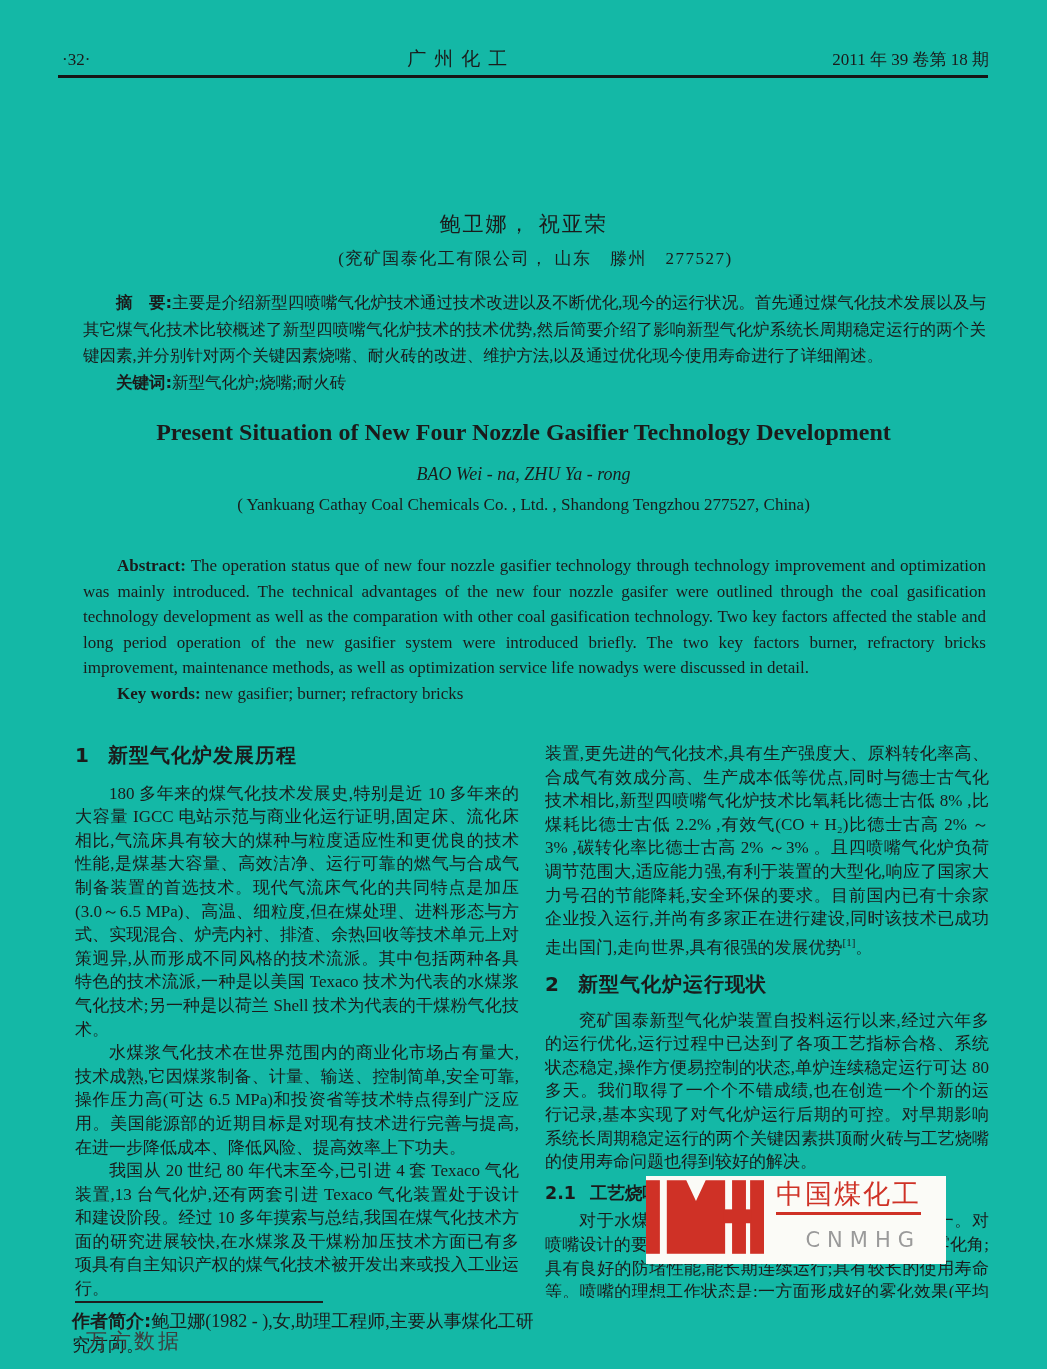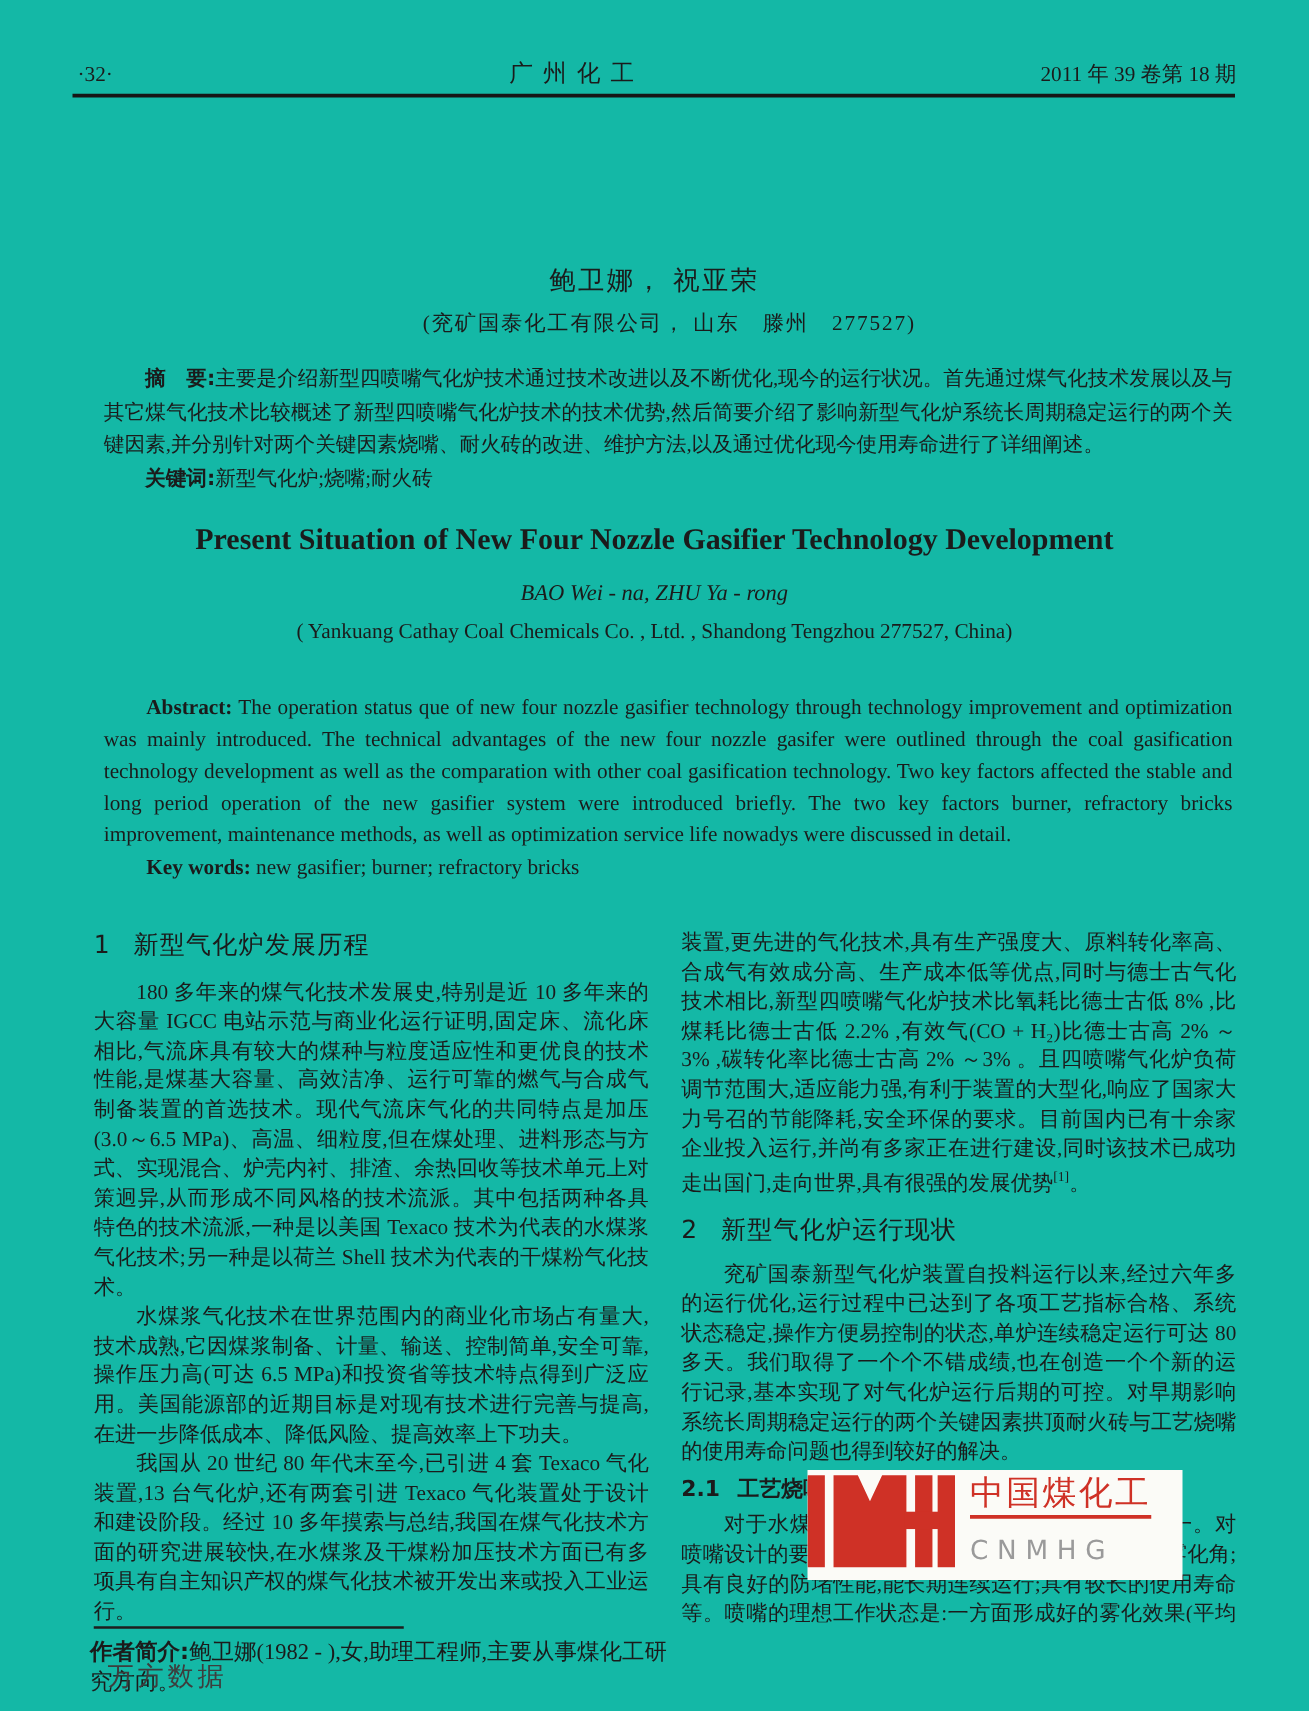--- a/index.html
+++ b/index.html
@@ -38,40 +38,40 @@
   .abs-en { position:absolute; top:553px; left:83px; width:903px;
             font-size:17px; line-height:25.5px; text-align:justify; }
   .abs-en p { margin:0; }
   .abs-en .lbl { font-family:"Liberation Serif",serif; }
 
   
   .columns { position:absolute; top:742px; left:75px; width:914px; height:556px;
              display:flex; gap:26px; overflow:hidden; }
   .col { width:444px; font-size:17px; line-height:23.6px; text-align:justify; }
   .col p { margin:0; }
-  .sec-h1 { font-family:"DejaVu Sans",sans-serif; font-size:20px; font-weight:normal;
+  .sec-h1 { font-family:"DejaVu Sans",sans-serif; font-size:20px; font-weight:bold;
             margin:2px 0 14px 0; letter-spacing:1px; text-align:left; }
   .sec-h1 .num { margin-right:18px; }
   .sec-h1.mid { margin:14px 0 12px 0; }
   .sec-h2 { font-family:"DejaVu Sans",sans-serif; font-size:17.5px; font-weight:bold;
             margin:8px 0 4px 0; text-align:left; }
   .sec-h2 .num { margin-right:14px; }
   sup { font-size:11px; }
 
   
   .fn-rule { position:absolute; left:75px; top:1301px; width:248px; height:2px; background:#1e1e1e; }
   .footnote { position:absolute; left:72px; top:1309px; width:470px; font-size:18px; }
   .wanfang { position:absolute; left:86px; top:1327px; font-family:"DejaVu Sans",sans-serif;
              font-size:21px; color:#3d3d3d; letter-spacing:3px; }
 
   
   .wm { position:absolute; left:646px; top:1176px; width:300px; height:88px;
         background:#fbfbf7; display:flex; gap:12px; align-items:flex-start; }
   .wm-logo { flex:0 0 auto; }
-  .wm-txt { padding-top:3px; }
+  .wm-txt { padding-top:3px;text-align:right; }
   .wm-cn { color:#cf3126; font-size:27px; letter-spacing:2px; line-height:30px;
            border-bottom:3px solid #cf3126; padding-bottom:3px; display:inline-block; }
   .wm-latin { color:#9a9a9a; font-family:"DejaVu Sans",sans-serif; font-size:21px;
               letter-spacing:7px; margin-top:13px; }
 </style>
 </head>
 <body>
 
 <div class="page">
 

